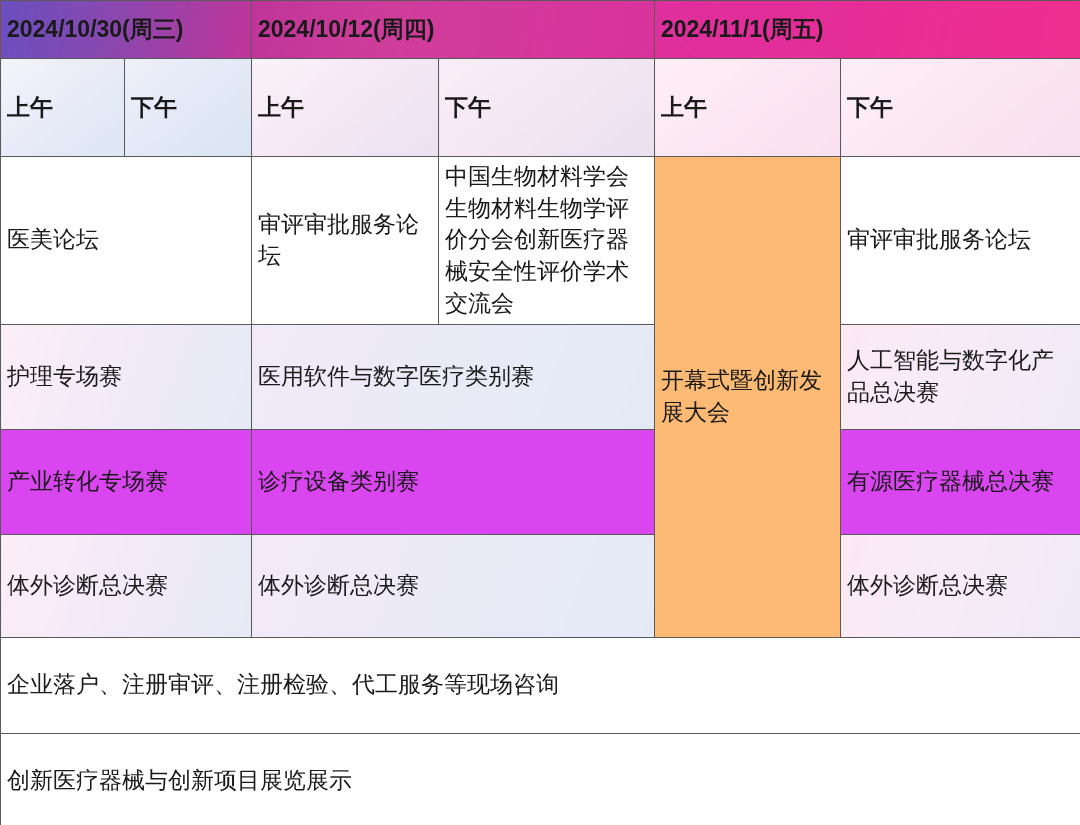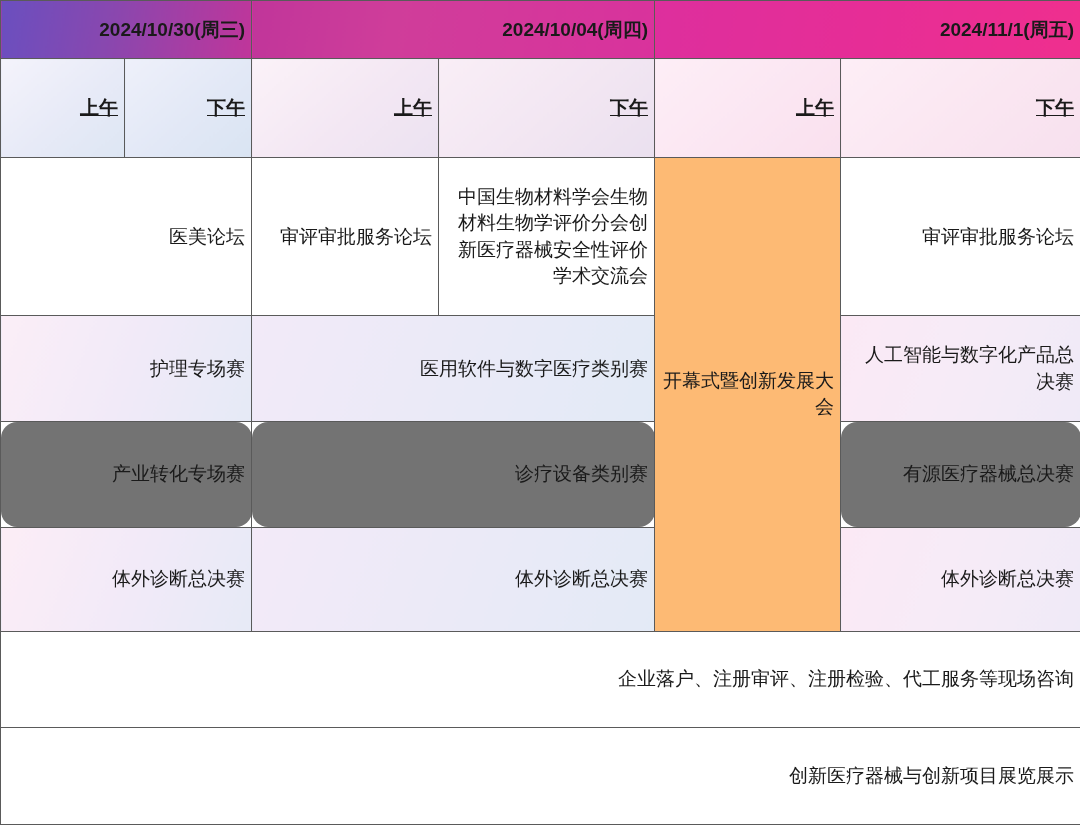--- a/index.html
+++ b/index.html
@@ -21,23 +21,23 @@
     flex-direction: column;
   }
   table.sched-table {
     border-collapse: collapse;
     width: 1080px;
     height: 825px;
     table-layout: fixed;
   }
   table.sched-table td {
     border: 1px solid #5a5a5a;
-    text-align: right;
+    text-align: left;
     vertical-align: middle;
-    font-size: 19px;
+    font-size: 23px;
     color: #1a1a1a;
     padding: 4px 6px;
     line-height: 1.38;
     box-sizing: border-box;
   }
   
   .hdr {
     height: 58px;
     font-weight: bold;
     font-size: 19px;
@@ -47,36 +47,35 @@
   .hdr-1 { background: linear-gradient(100deg, #6a4fbf 0%, #8a47ae 45%, #c0359a 100%); }
   .hdr-2 { background: linear-gradient(100deg, #c0359a 0%, #cf3d9a 35%, #d9329c 100%); }
   .hdr-3 { background: linear-gradient(100deg, #dd2f9d 0%, #e62d96 50%, #ef2f8e 100%); }
 
   
   .sub {
     height: 98px;
     font-weight: bold;
     font-size: 19px;
     color: #1a1a1a;
-    text-decoration: underline;
   }
   .sub-a { background: linear-gradient(140deg, #f4f3fb 0%, #e7eaf7 55%, #dde6f3 100%); }
   .sub-b { background: linear-gradient(140deg, #eef0fa 0%, #e2e8f6 55%, #d9e4f2 100%); }
   .sub-c { background: linear-gradient(140deg, #fbf2f8 0%, #f3e7f3 55%, #ebe2f1 100%); }
   .sub-d { background: linear-gradient(140deg, #f9eef6 0%, #f2e6f2 55%, #eae0ef 100%); }
   .sub-e { background: linear-gradient(140deg, #fdeef6 0%, #fbe6f2 55%, #f9e0ee 100%); }
   .sub-f { background: linear-gradient(140deg, #fdeef6 0%, #fae6f1 55%, #f7e0ee 100%); }
 
   
   .r1 { height: 157px; background: #ffffff; margin-top: 45px; }
   .r2 { height: 105px; }
   .r2-a { background: linear-gradient(110deg, #fbeef7 0%, #f1eaf8 50%, #e5eaf6 100%); }
   .r2-b { background: linear-gradient(110deg, #f2eaf8 0%, #eaeaf7 50%, #e2eaf6 100%); }
   .r2-c { background: linear-gradient(110deg, #fbe9f5 0%, #f6ebf7 50%, #efeaf7 100%); }
-  .r3 { height: 105px; background: #737373; border-radius: 16px; }
+  .r3 { height: 105px; background: #d946ef; }
   .r4 { height: 103px; font-family: Liberation Serif, serif; }
   .r4-a { background: linear-gradient(110deg, #fcedf6 0%, #f2eaf8 50%, #e6eaf6 100%); }
   .r4-b { background: linear-gradient(110deg, #f3eaf8 0%, #ebeaf7 50%, #e3eaf6 100%); }
   .r4-c { background: linear-gradient(110deg, #fbe9f5 0%, #f6ebf7 50%, #efeaf7 100%); }
 
   .span-cell {
     background: #fdba74;
     margin-left: 37px;
   }
   .footer-row-1 { height: 96px; background: #ffffff; }
@@ -92,21 +91,21 @@
       <col style="width:127px">
       <col style="width:187px">
       <col style="width:216px">
       <col style="width:186px">
       <col style="width:240px">
     </colgroup>
     <tbody>
 
       <tr>
         <td class="hdr hdr-1" colspan="2">2024/10/30(周三)</td>
-        <td class="hdr hdr-2" colspan="2">2024/10/04(周四)</td>
+        <td class="hdr hdr-2" colspan="2">2024/10/12(周四)</td>
         <td class="hdr hdr-3" colspan="2">2024/11/1(周五)</td>
       </tr>
 
       <tr>
         <td class="sub sub-a">上午</td>
         <td class="sub sub-b">下午</td>
         <td class="sub sub-c">上午</td>
         <td class="sub sub-d">下午</td>
         <td class="sub sub-e">上午</td>
         <td class="sub sub-f">下午</td>

